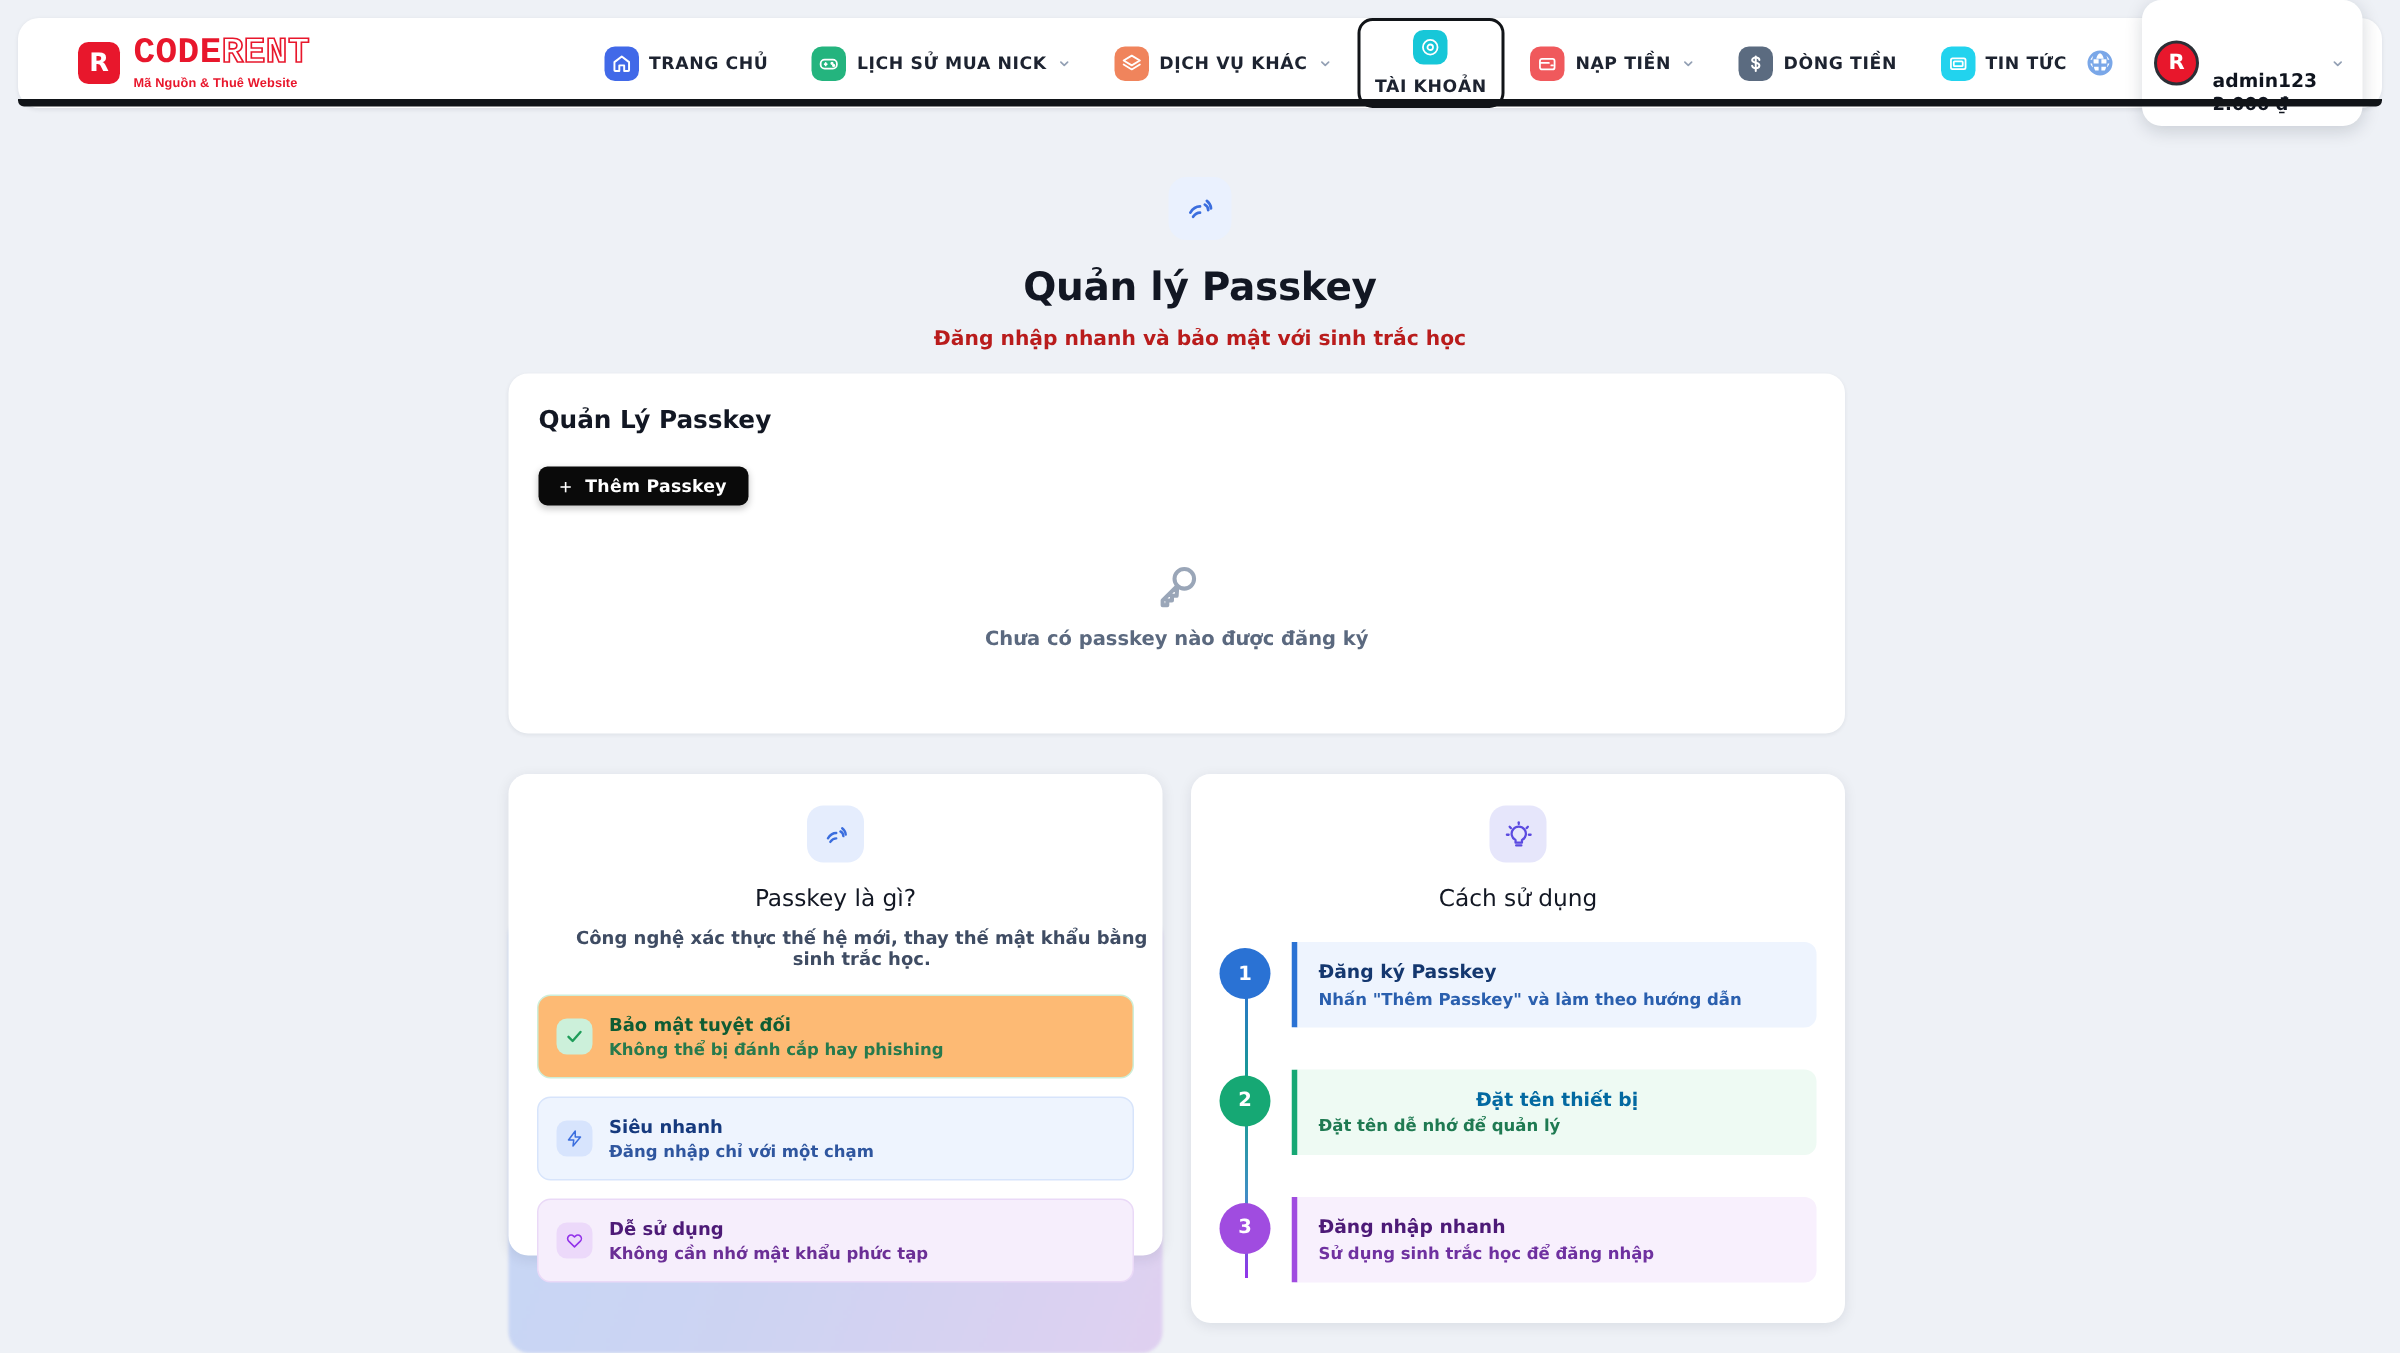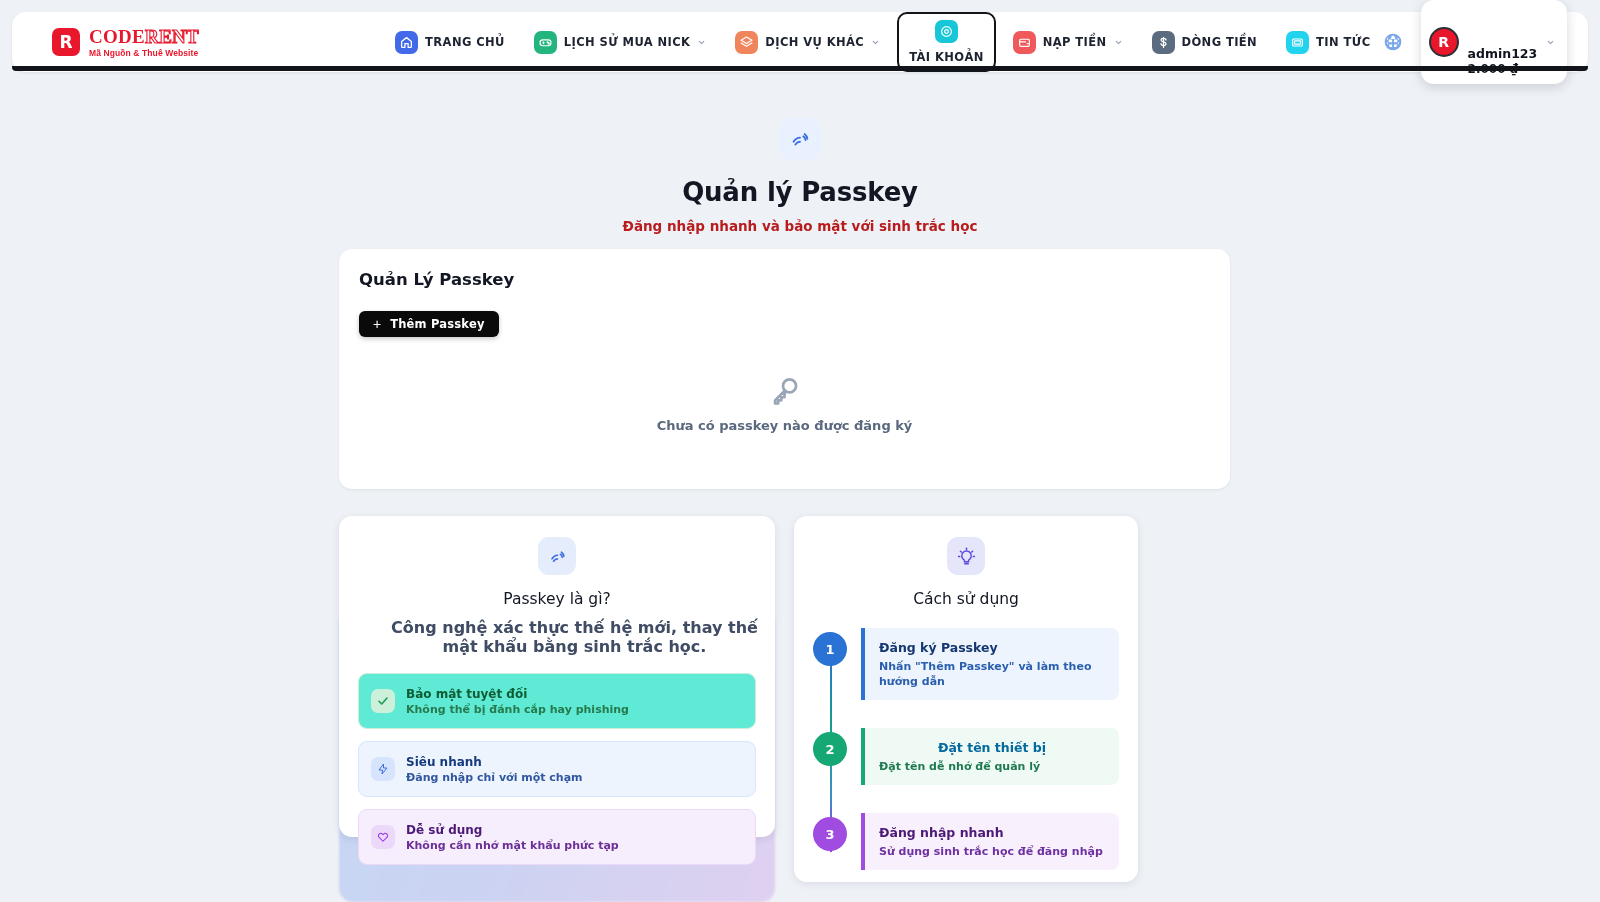--- a/index.html
+++ b/index.html
@@ -31,22 +31,22 @@
   .logo { display: flex; align-items: center; margin-left: 40px; gap: 9px; }
   .logo-mark {
     width: 28px; height: 28px; border-radius: 7px;
     background: #e8172c;
     display: flex; align-items: center; justify-content: center;
     color: #fff; font-size: 17px; font-weight: bold;
     font-family: "DejaVu Sans", sans-serif;
   }
   .logo-text { line-height: 1; }
   .logo-title {
-    font-size: 19px; font-weight: 800; letter-spacing: .3px;
-    font-family: Liberation Serif, serif;
+    font-size: 24px; font-weight: 800; letter-spacing: .3px;
+    font-family: Liberation Mono, monospace;
   }
   .logo-code { color: #e8172c; }
   .logo-rent { color: #ffffff; -webkit-text-stroke: 1.1px #e8172c; }
   .logo-sub {
     font-size: 8.5px; color: #e8172c; margin-top: 3px;
     letter-spacing: .1px; font-weight: 600;
   }
 
   
   .nav { display: flex; align-items: center; margin-left: 184px; gap: 5px; }
@@ -149,56 +149,56 @@
     background: linear-gradient(110deg,#c5d7f5 0%,#ccd3f2 45%,#dfd0f0 100%);
     filter: blur(1px);
   }
 
   
   .card {
     position: absolute; background: #fff; border-radius: 13px;
     box-shadow: 0 2px 9px rgba(15,23,42,.09);
   }
   .card-left  { top: 516px; left: 339px;  width: 436px; height: 321px; }
-  .card-right { top: 516px; left: 794px;  width: 344px; height: 366px; }
+  .card-right { top: 516px; left: 794px;  width: 436px; height: 366px; }
 
   .card-ico {
     width: 38px; height: 38px; margin: 21px auto 0;
     border-radius: 11px; display: flex; align-items: center; justify-content: center;
   }
   .card-ico svg { width: 19px; height: 19px; }
   .ico-blue   { background: #e5edfd; color: #3b6ede; }
   .ico-violet { background: #e6e6fb; color: #5b4ae0; }
   .card-title {
     margin-top: 15px; text-align: center;
     font-size: 15.5px; font-weight: 400; color: #121723;
     font-family: "DejaVu Sans", sans-serif;
   }
   .card-desc {
     margin-top: 10px; text-align: center;
-    font-size: 16px; font-weight: 600; color: #3f4c63;
+    font-size: 12px; font-weight: 600; color: #3f4c63;
     font-family: "DejaVu Sans", sans-serif;
     padding-left: 35px;
   }
 
   
   .features { margin: 17px 19px 0; display: flex; flex-direction: column; gap: 12px; }
   .feature {
     display: flex; align-items: center; gap: 11px;
     padding: 10px 12px; border-radius: 9px; border: 1px solid;
   }
   .f-ico { width: 24px; height: 24px; border-radius: 7px; flex: none;
            display: flex; align-items: center; justify-content: center; }
   .f-ico svg { width: 12px; height: 12px; }
   .f-title { font-size: 12px; font-weight: 800; line-height: 1.35;
     font-family: "DejaVu Sans", sans-serif; }
   .f-sub   { font-size: 11px; font-weight: 600; line-height: 1.35; margin-top: 1px;
     font-family: "DejaVu Sans", sans-serif; }
 
-  .f-green { background: #5eead4; border-color: #cdeed9; }
+  .f-green { background: #fdba74; border-color: #cdeed9; }
   .f-green .f-ico { background: #ccf0da; color: #1f9d5a; }
   .f-green .f-title { color: #0f5c33; } .f-green .f-sub { color: #277a4d; }
 
   .f-blue { background: #eef4fe; border-color: #d7e4fb; }
   .f-blue .f-ico { background: #d7e4fd; color: #3b6ede; }
   .f-blue .f-title { color: #163a7e; } .f-blue .f-sub { color: #2f569f; }
 
   .f-purple { background: #f6eefc; border-color: #ead9f7; }
   .f-purple .f-ico { background: #ecd9fa; color: #9333ea; }
   .f-purple .f-title { color: #4d1a77; } .f-purple .f-sub { color: #6b2f96; }

